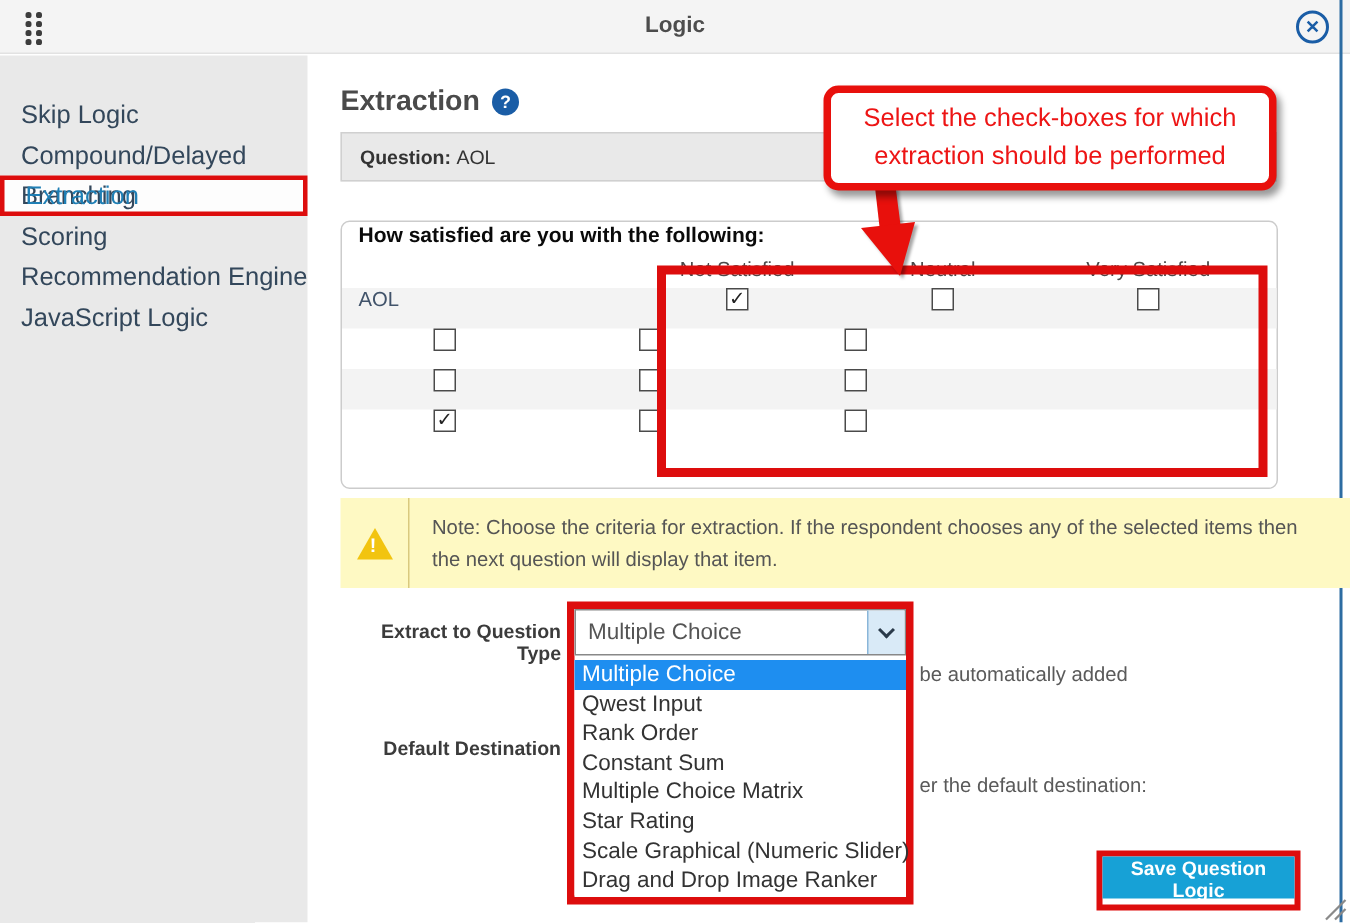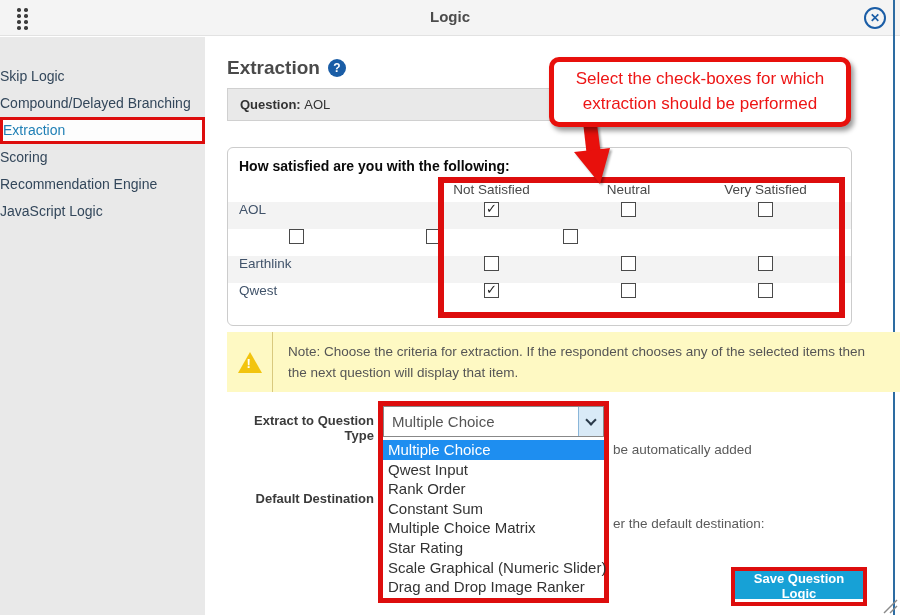--- a/index.html
+++ b/index.html
@@ -9,35 +9,35 @@
   .hdr { position:absolute; left:0; top:0; width:900px; height:36px; background:#f4f4f4; border-bottom:1px solid #e2e2e2; }
   .hdr-title { position:absolute; left:0; top:8px; width:900px; text-align:center; font-size:15px; font-weight:bold; color:#4c4c4c; }
   .drag { position:absolute; left:13px; top:7px; width:18px; height:23px; }
   .drag i { position:absolute; width:3.5px; height:3.5px; border-radius:50%; background:#3c3c3c; }
   .close { position:absolute; right:14px; top:7px; width:22px; height:22px; border:2px solid #1a5da6; border-radius:50%; color:#1a5da6; font-size:12px; font-weight:bold; display:flex; align-items:center; justify-content:center; cursor:pointer; background:#f4f4f4; }
   .edge-right { position:absolute; left:893px; top:0; width:2px; height:615px; background:#2d6ca2; }
   .grip { position:absolute; left:880px; top:596px; width:18px; height:18px; }
 
   
   .sidebar { position:absolute; left:0; top:37px; width:205px; height:578px; background:#e9e9e9; padding-top:26px; }
-  .side-item { height:27px; line-height:27px; font-size:14px; color:#33475b; cursor:pointer; }
+  .side-item { height:27px; line-height:27px; padding-left:14px; font-size:17px; color:#33475b; cursor:pointer; }
   .side-item.active { background:#fdfdfd; border:3px solid #dd0d0d; line-height:21px; color:#1f7fb5; }
 
   
   .heading { position:absolute; left:227px; top:57px; font-size:19px; font-weight:bold; color:#4a4a4a; display:flex; align-items:center; gap:8px; }
   .help { width:18px; height:18px; border-radius:50%; background:#1a5da6; color:#fff; font-size:12px; font-weight:bold; display:flex; align-items:center; justify-content:center; cursor:pointer; }
   .qbar { position:absolute; left:227px; top:88px; width:624px; height:33px; background:#e9e9e9; border:1px solid #d0d0d0; line-height:31px; padding-left:12px; font-size:13px; color:#333; }
   .qbar b { font-weight:bold; }
 
   
   .callout { position:absolute; left:549px; top:57px; width:302px; height:70px; background:#fff; border:5px solid #e8100c; border-radius:10px; box-shadow:3px 4px 5px rgba(0,0,0,.4); z-index:7; display:flex; align-items:center; justify-content:center; text-align:center; color:#ed1515; font-size:17px; line-height:1.45; padding:2px 10px; }
   .arrow { position:absolute; left:560px; top:122px; z-index:6; filter:drop-shadow(2px 2px 1px rgba(0,0,0,.35)); }
 
   
-  .card { position:absolute; left:227px; top:147px; width:625px; height:179px; background:#fff; border:1px solid #ccc; border-radius:6px; padding-top:10px; }
+  .card { position:absolute; left:227px; top:147px; width:625px; height:179px; background:#fff; border:1px solid #ccc; border-radius:6px; }
   .m-title { padding-left:11px; font-size:14px; font-weight:bold; color:#0a0a0a; height:18px; }
   .m-row { display:flex; align-items:flex-start; height:27px; }
   .m-head { height:20px; margin-top:6px; }
   .m-label { width:195px; padding-left:11px; font-size:13.5px; color:#41536a; }
   .m-col { width:137px; text-align:center; font-size:13.5px; color:#4a4a4a; display:flex; justify-content:center; align-items:center; }
   .m-row.alt { background:#f3f3f3; }
   input[type=checkbox] { appearance:none; -webkit-appearance:none; width:15px; height:15px; border:1.5px solid #4a4a4a; background:#fff; position:relative; cursor:pointer; }
   input[type=checkbox]:checked::after { content:"\2713"; position:absolute; top:-2px; left:1px; font-size:13px; color:#222; }
   .rect-matrix { position:absolute; left:438px; top:177px; width:407px; height:141px; border:6px solid #dd0d0d; z-index:5; pointer-events:none; }
 
@@ -139,33 +139,31 @@
         <input type="checkbox" style="">
       </div>
     <div class="m-col">
         <input type="checkbox" style="">
       </div>
     <div class="m-col">
         <input type="checkbox" style="">
       </div>
   </div>
   <div class="m-row alt">
-    <div class="m-label">Earthlink</div>
     <div class="m-col">
         <input type="checkbox" style="">
       </div>
     <div class="m-col">
         <input type="checkbox" style="">
       </div>
     <div class="m-col">
         <input type="checkbox" style="">
       </div>
   </div>
   <div class="m-row">
-    <div class="m-label">Qwest</div>
     <div class="m-col">
         <input type="checkbox" checked="" style="">
       </div>
     <div class="m-col">
         <input type="checkbox" style="">
       </div>
     <div class="m-col">
         <input type="checkbox" style="">
       </div>
   </div>

